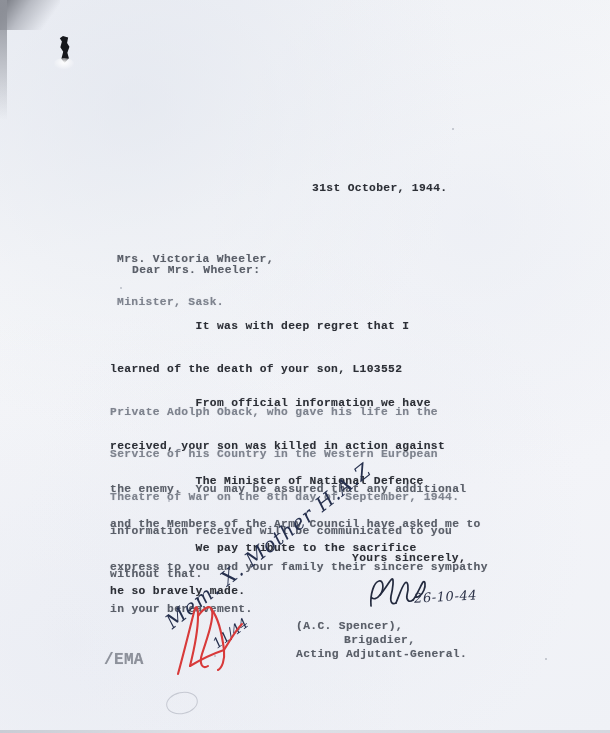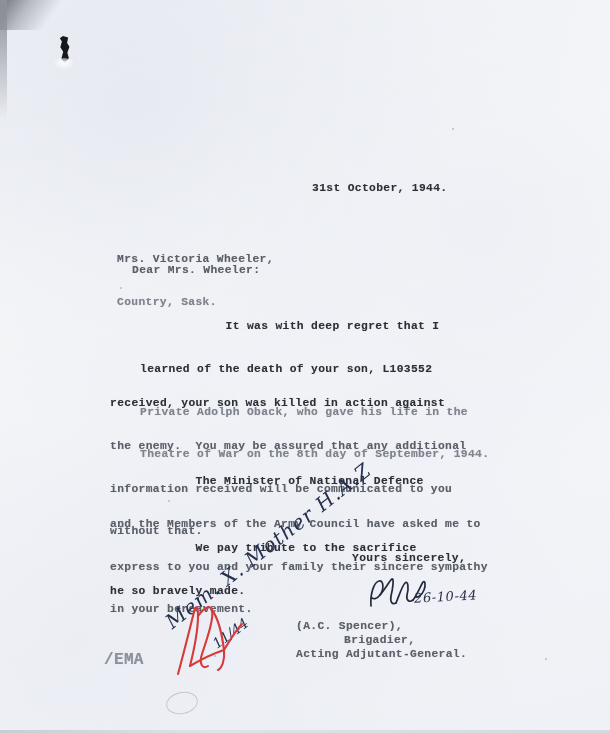--- a/index.html
+++ b/index.html
@@ -88,21 +88,21 @@
     font-weight: 700;
     text-shadow: 0 0 0.7px rgba(60,64,72,0.35);
   }
   
   .faded { color: #7e838e; font-weight: 700; text-shadow: 0 0 0.8px rgba(130,135,145,0.5); }
   .mid   { color: #5a5f69; font-weight: 700; }
 
   #date-line      { left: 312px; top: 181px; }
   #addressee      { left: 110px; top: 224px; margin-left: 7px; }
   #salutation     { left: 110px; top: 263px; margin-left: 22px; }
-  #para-1         { left: 110px; top: 291px; margin-left: 30px; }
+  #para-1         { left: 110px; top: 291px; }
   #para-2         { left: 110px; top: 368px; }
   #para-3         { left: 110px; top: 446px; }
   #para-4         { left: 110px; top: 513px; }
   #closing        { left: 352px; top: 551px; }
   #sig-name       { left: 296px; top: 619px; text-align: center; }
   #sig-rank       { left: 344px; top: 633px; }
   #sig-title      { left: 296px; top: 647px; text-align: right; }
   #ref-mark       { left: 104px; top: 653px; font-size: 16px; color: #8d919b; }
 
   
@@ -178,33 +178,35 @@
   <div class="speck" style="left:214px; top:655px; width:2px; height:2px;"></div>
   <div class="speck" style="left:452px; top:128px; width:2px; height:2px;"></div>
   <div class="speck" style="left:120px; top:287px; width:2px; height:2px;"></div>
   <div class="speck" style="left:168px; top:500px; width:2px; height:2px;"></div>
   <div class="speck" style="left:545px; top:658px; width:2px; height:2px;"></div>
 
   <div class="typed" id="date-line">31st October, 1944.</div>
 
   <div class="typed" id="addressee">
     <div class="mid">Mrs. Victoria Wheeler,</div>
-    <div class="faded">Country, Sask.</div>
+    <div class="faded">Minister, Sask.</div>
   </div>
 
   <div class="typed mid" id="salutation">Dear Mrs. Wheeler:</div>
 
   <div class="typed" id="para-1">
     <div>            It was with deep regret that I</div>
     <div>learned of the death of your son, L103552</div>
     <div class="faded">Private Adolph Oback, who gave his life in the</div>
+    <div class="faded">Service of his Country in the Western European</div>
     <div class="faded">Theatre of War on the 8th day of September, 1944.</div>
   </div>
 
   <div class="typed" id="para-2">
+    <div>            From official information we have</div>
     <div>received, your son was killed in action against</div>
     <div class="mid">the enemy.  You may be assured that any additional</div>
     <div class="mid">information received will be communicated to you</div>
     <div class="mid">without that.</div>
   </div>
 
   <div class="typed" id="para-3">
     <div>            The Minister of National Defence</div>
     <div class="mid">and the Members of the Army Council have asked me to</div>
     <div class="mid">express to you and your family their sincere sympathy</div>

